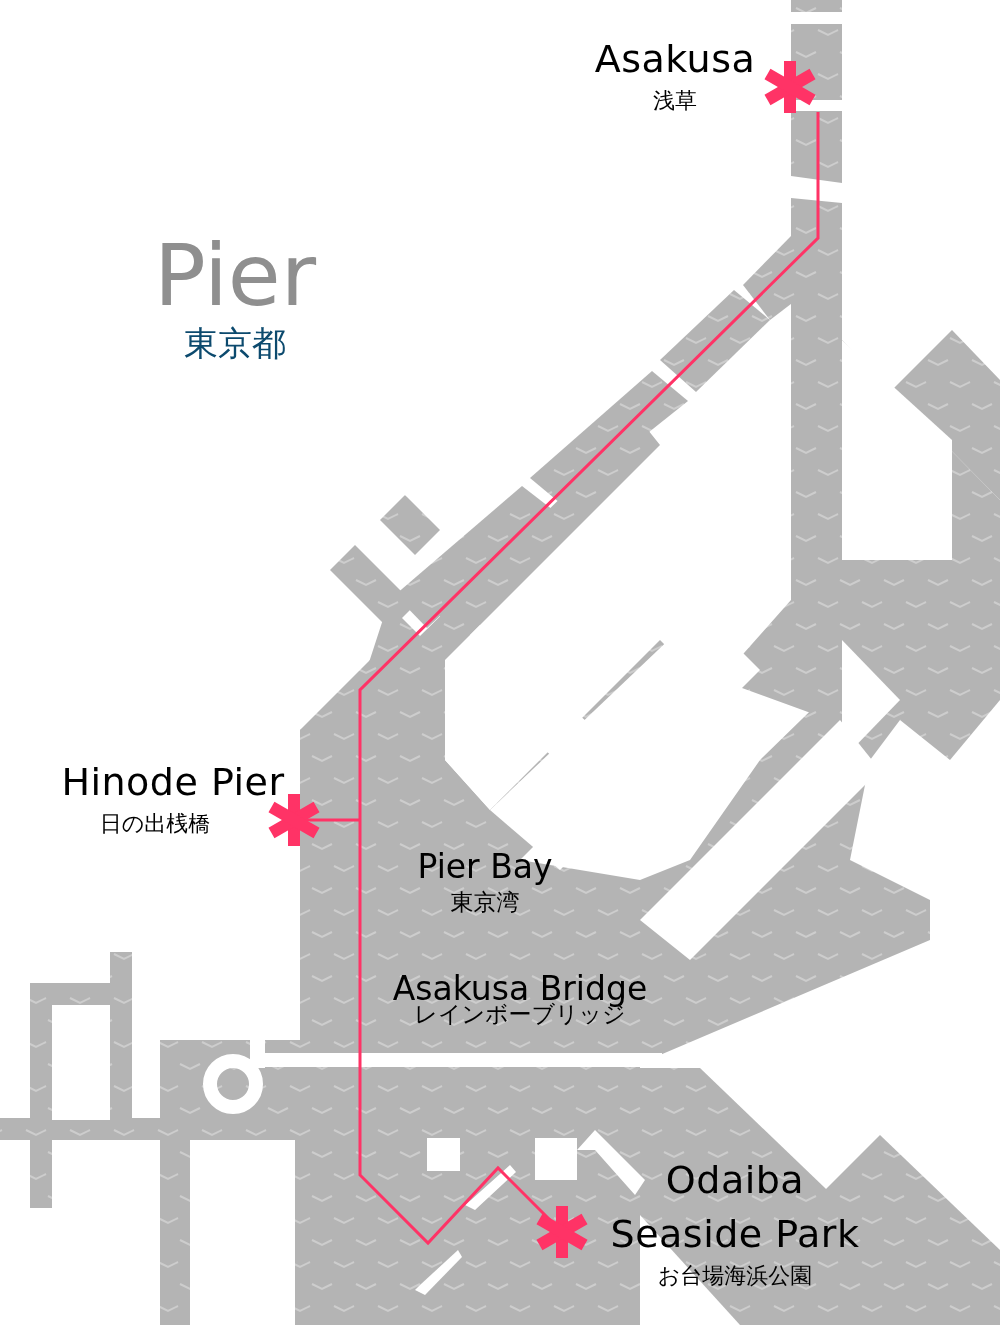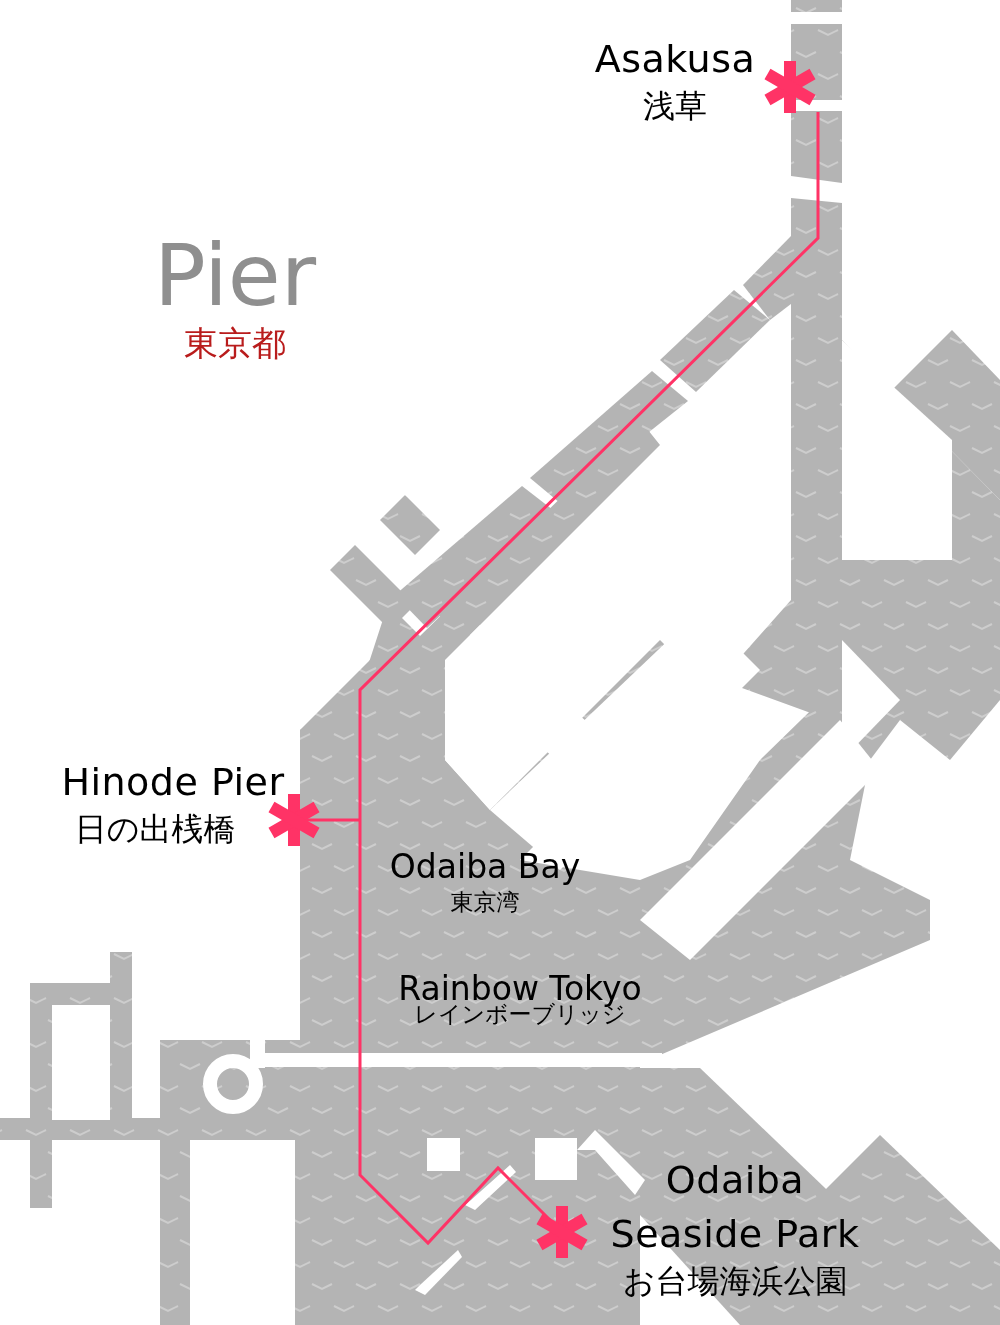--- a/index.html
+++ b/index.html
@@ -1,23 +1,23 @@
 <!DOCTYPE html>
 <html><head>
 <meta charset="utf-8">
 <style>
   html, body { margin: 0; padding: 0; background: #ffffff; }
   body { width: 1000px; height: 1325px; position: relative; overflow: hidden;
          font-family: "DejaVu Sans", "Liberation Sans", sans-serif; }
   #map { position: absolute; left: 0; top: 0; width: 1000px; height: 1325px; }
   .label { position: absolute; white-space: nowrap; color: #000; line-height: 1; }
   .lbl-en { font-size: 38px; letter-spacing: 0.5px; }
-  .lbl-ja { font-size: 32px; }
+  .lbl-ja { font-size: 22px; }
   .city-en { font-size: 86px; color: #8f8f8f; }
-  .city-ja { font-size: 34px; color: #b91c1c; }
+  .city-ja { font-size: 34px; color: #0c4a6e; }
   .bay-en { font-size: 33px; }
   .bay-ja { font-size: 23px; font-family: Liberation Mono, monospace; }
   .block { position: absolute; display: flex; flex-direction: column; align-items: center; }
 </style>
 </head>
 <body>
 
 <svg id="map" viewBox="0 0 1000 1325" xmlns="http://www.w3.org/2000/svg">
   <defs>
     <pattern id="waves" width="44" height="44" patternUnits="userSpaceOnUse">
@@ -112,26 +112,26 @@
   <div class="label lbl-en" style="position:static;">Asakusa</div>
   <div class="label lbl-ja" style="position:static; margin-top:12px;">浅草</div>
 </div>
 
 <div class="block" style="left:20px; top:763px; width:270px;">
   <div class="label lbl-en" style="position:static;margin-left:36px;">Hinode Pier</div>
   <div class="label lbl-ja" style="position:static; margin-top:12px;">日の出桟橋</div>
 </div>
 
 <div class="block" style="left:380px; top:850px; width:210px;">
-  <div class="label bay-en" style="position:static;">Odaiba Bay</div>
+  <div class="label bay-en" style="position:static;">Pier Bay</div>
   <div class="label bay-ja" style="position:static; margin-top:10px;">東京湾</div>
 </div>
 
 <div class="block" style="left:375px; top:972px; width:290px;">
-  <div class="label bay-en" style="position:static;">Rainbow Tokyo</div>
+  <div class="label bay-en" style="position:static;">Asakusa Bridge</div>
   <div class="label bay-ja" style="position:static; ">レインボーブリッジ</div>
 </div>
 
 <div class="block" style="left:590px; top:1161px; width:290px;">
   <div class="label lbl-en" style="position:static;">Odaiba</div>
   <div class="label lbl-en" style="position:static; margin-top:16px;">Seaside Park</div>
   <div class="label lbl-ja" style="position:static; margin-top:12px;">お台場海浜公園</div>
 </div>
 
 </body></html>

